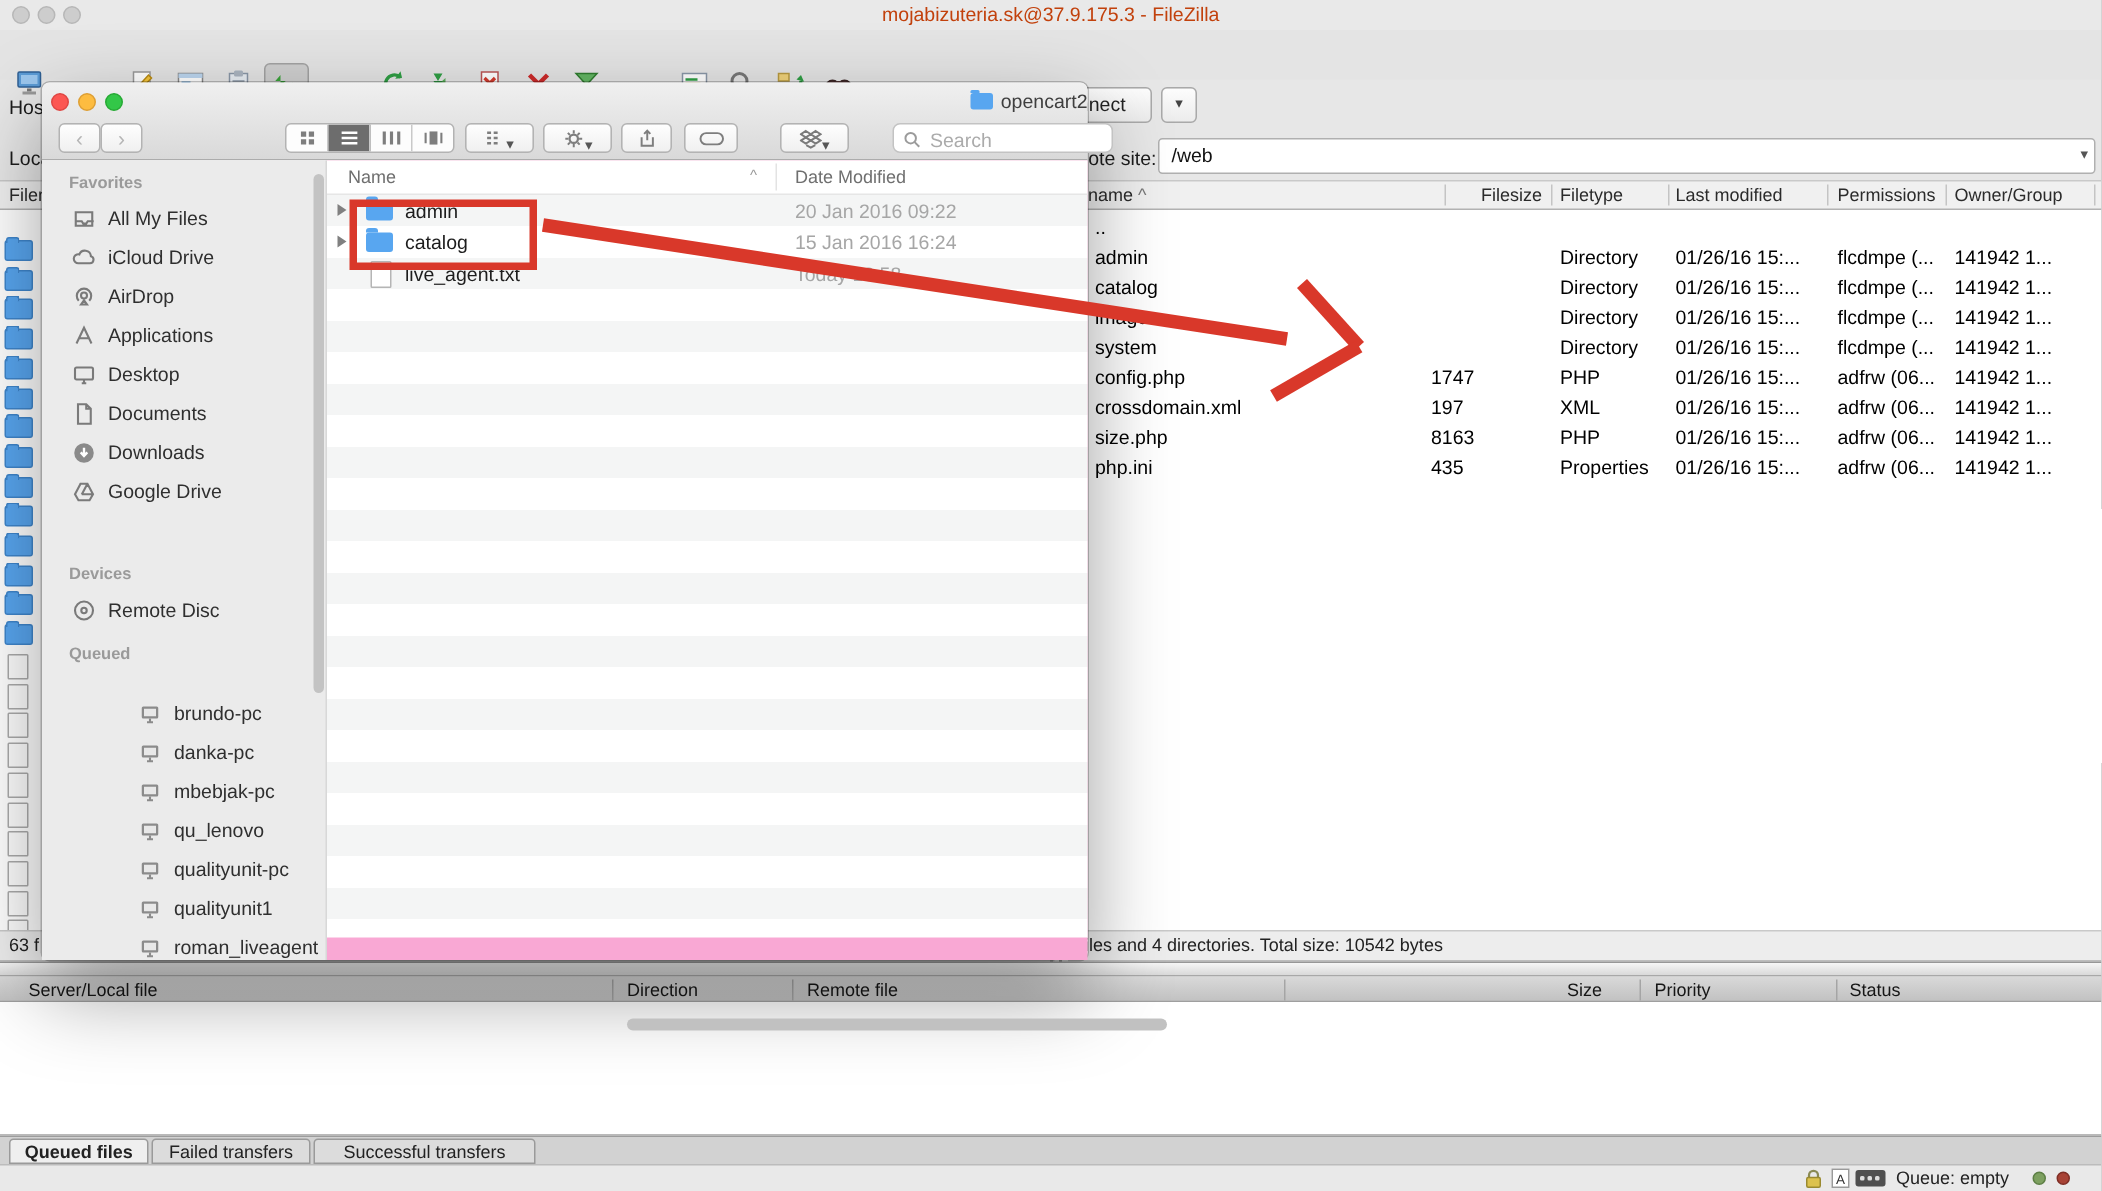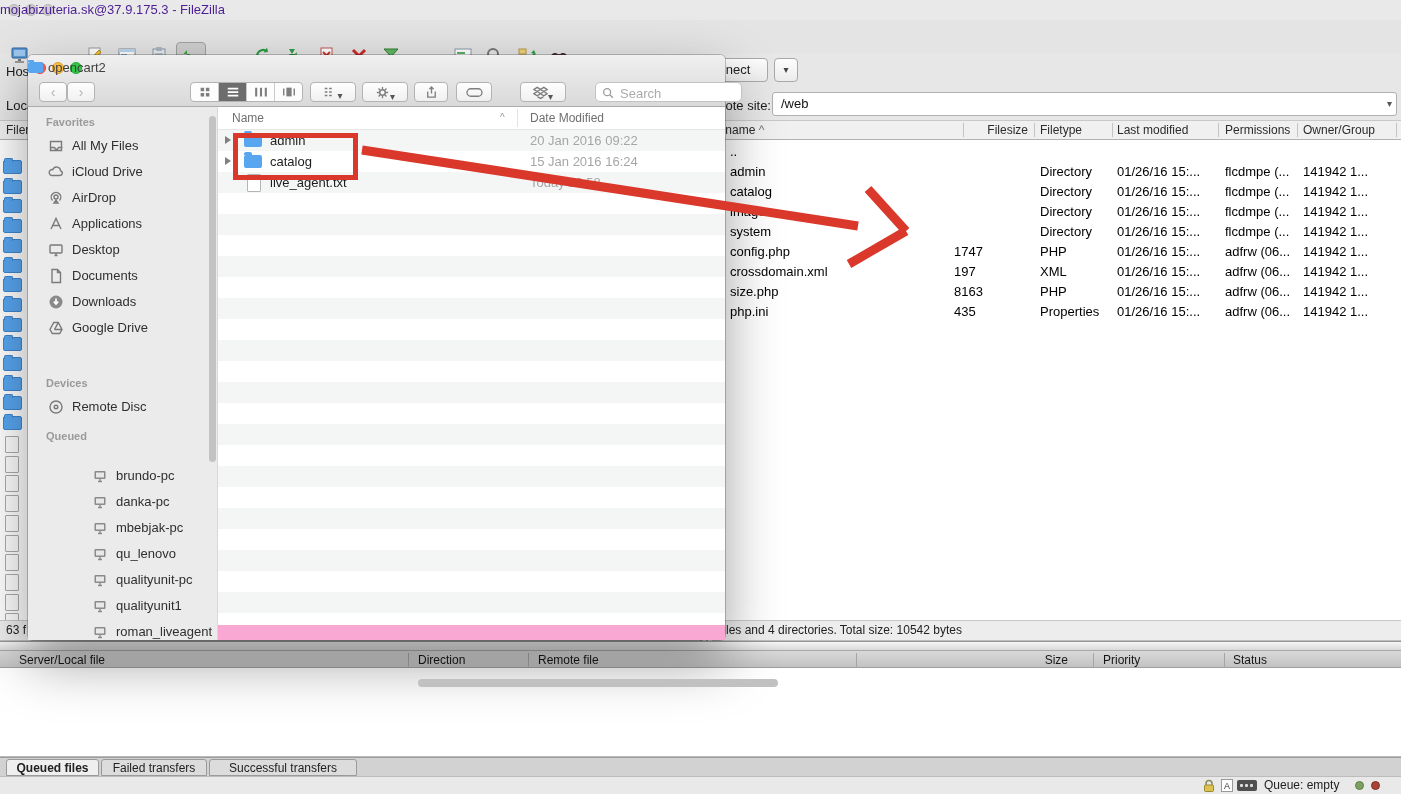--- a/index.html
+++ b/index.html
@@ -2,22 +2,22 @@
 <html><head>
 <meta charset="utf-8">
 <style>
   html,body{margin:0;padding:0;background:#bfbfbf;}
   #stage{position:relative;width:1401px;height:794px;overflow:hidden;
          font-family:"Liberation Sans","DejaVu Sans",sans-serif;background:#e7e7e7;
          -webkit-font-smoothing:antialiased;}
   .abs{position:absolute;}
   
   .fz-titlebar{left:0;top:0;width:1401px;height:20px;background:#e9e9e9;}
-  .fz-title{left:0;top:0;width:1401px;height:20px;line-height:20px;text-align:left;
-            font-size:13px;color:#4c1d95;}
+  .fz-title{left:0;top:0;width:1401px;height:20px;line-height:20px;text-align:center;
+            font-size:13px;color:#c2410c;}
   .tl{width:12px;height:12px;border-radius:50%;top:4px;}
   .tl.gray{background:#cdcdcd;border:1px solid #b7b7b7;box-sizing:border-box;}
   .fz-toolbar{left:0;top:20px;width:1401px;height:33px;background:#e4e4e4;}
   .tbi{top:25px;width:22px;height:22px;}
   .tbi svg{width:22px;height:22px;display:block;}
   .tbi-sel{left:176px;top:22px;width:30px;height:28px;border:1px solid #a2a2a2;border-radius:4px;
            background:#cfcfcf;box-sizing:border-box;}
   .fz-label{font-size:13px;color:#1c1c1c;}
   .qc-btn{left:654px;top:58px;width:114px;height:24px;border:1px solid #a9a9a9;border-radius:4px;
           background:linear-gradient(#fdfdfd,#ececec);text-align:center;line-height:22px;
@@ -72,21 +72,21 @@
   .note-ic{position:absolute;left:1221px;top:2px;width:12px;height:13px;background:#fff;border:1px solid #9a9a9a;
            font-size:9px;line-height:12px;text-align:center;color:#333;box-sizing:border-box;}
   
   .finder{left:28px;top:55px;width:697px;height:585px;border-radius:5px;background:#fff;
           box-shadow:0 22px 55px rgba(0,0,0,.38),0 0 0 1px rgba(0,0,0,.22);}
   .fchrome{left:0;top:0;width:697px;height:52px;border-radius:5px 5px 0 0;
            background:linear-gradient(#f0f0f0,#d9d9d9);border-bottom:1px solid #acacac;box-sizing:border-box;}
   .tl.red{background:#fc5753;border:1px solid #df4744;box-sizing:border-box;}
   .tl.yellow{background:#fdbc40;border:1px solid #de9f34;box-sizing:border-box;}
   .tl.green{background:#33c748;border:1px solid #27aa35;box-sizing:border-box;}
-  .ftitle{left:0;top:5px;width:697px;text-align:left;font-size:13px;color:#3f3f3f;height:16px;line-height:16px;}
+  .ftitle{left:0;top:5px;width:697px;text-align:right;font-size:13px;color:#3f3f3f;height:16px;line-height:16px;}
   .ftitle .tfold{display:inline-block;width:15px;height:11px;background:#58a6f0;border-radius:2px;
                  vertical-align:-1px;margin-right:5px;position:relative;}
   .ftitle .tfold::before{content:"";position:absolute;left:0;top:-2px;width:6px;height:2px;background:#58a6f0;border-radius:1px 1px 0 0;}
   .fbtn{position:absolute;top:27px;height:20px;border:1px solid #b3b3b3;border-radius:4px;
         background:linear-gradient(#fefefe,#f0f0f0);box-sizing:border-box;text-align:center;color:#8d8d8d;}
   .nav{width:28px;line-height:18px;font-size:14px;color:#b5b5b5;}
   .seg{position:absolute;top:27px;left:162px;height:20px;border:1px solid #b3b3b3;border-radius:4px;
        background:#fdfdfd;box-sizing:border-box;display:flex;overflow:hidden;}
   .seg .s{width:27px;height:18px;border-right:1px solid #c9c9c9;display:flex;align-items:center;justify-content:center;}
   .seg .s:last-child{border-right:none;}

